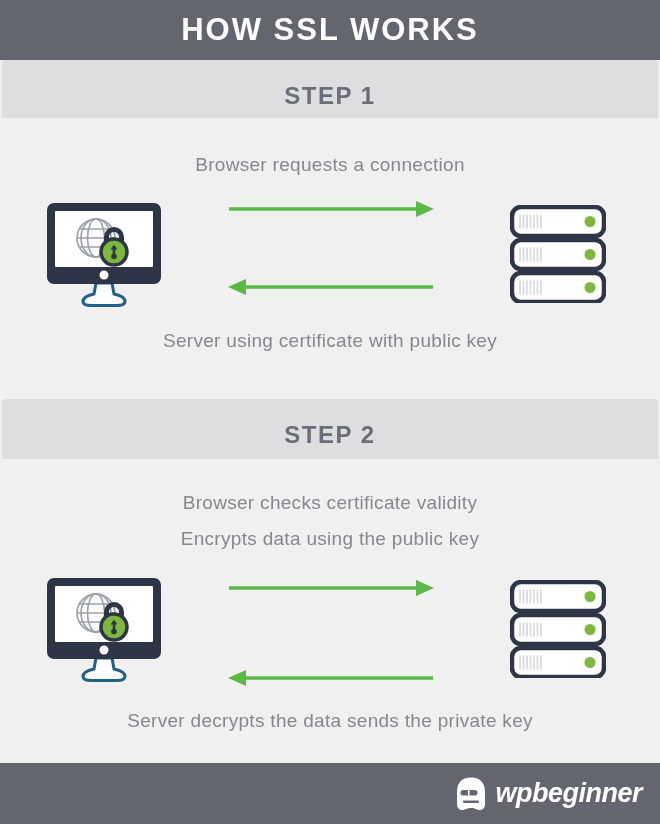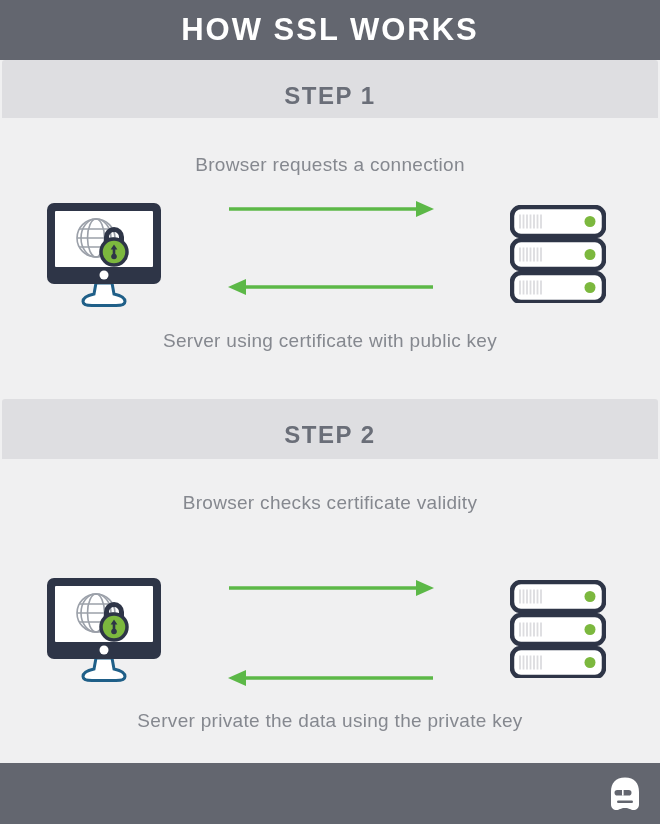--- a/index.html
+++ b/index.html
@@ -133,20 +133,21 @@
 
     <div class="caption cap-response">Server using certificate with public key</div>
   </section>
 
   <div class="stepbar s2">
     <span>STEP 2</span>
   </div>
 
   <section class="content c2">
     <div class="caption cap-check">Browser checks certificate validity</div>
+    <div class="caption cap-encrypt">Encrypts data using the public key</div>
 
     <div class="monitor">
       <svg width="116" height="108" viewBox="0 0 116 108">
         <path d="M50 81 L66 81 L68 92 C75 93.5 79 96 79 99.5 C79 102.5 75 103.5 70 103.5 L46 103.5 C41 103.5 37 102.5 37 99.5 C37 96 41 93.5 48 92 Z" fill="#ffffff" stroke="#1f5f88" stroke-width="3"></path>
         <rect x="1" y="1" width="114" height="81" rx="7" fill="#2e3547"></rect>
         <rect x="9" y="9" width="98" height="56" rx="1" fill="#ffffff"></rect>
         <circle cx="58" cy="73" r="4.5" fill="#ffffff"></circle>
         <g stroke="#9ba0a9" fill="none" stroke-width="1.6">
           <circle cx="50" cy="36" r="19"></circle>
           <ellipse cx="50" cy="36" rx="8.5" ry="19"></ellipse>
@@ -190,27 +191,28 @@
           <path d="M10 9.5v14 M13.5 9.5v14 M17 9.5v14 M20.5 9.5v14 M24 9.5v14 M27.5 9.5v14 M31 9.5v14"></path>
           <path d="M10 42.5v14 M13.5 42.5v14 M17 42.5v14 M20.5 42.5v14 M24 42.5v14 M27.5 42.5v14 M31 42.5v14"></path>
           <path d="M10 75.5v14 M13.5 75.5v14 M17 75.5v14 M20.5 75.5v14 M24 75.5v14 M27.5 75.5v14 M31 75.5v14"></path>
         </g>
         <circle cx="80" cy="16.5" r="5.5" fill="#7cb83e"></circle>
         <circle cx="80" cy="49.5" r="5.5" fill="#7cb83e"></circle>
         <circle cx="80" cy="82.5" r="5.5" fill="#7cb83e"></circle>
       </svg>
     </div>
 
-    <div class="caption cap-decrypt">Server private the data using the private key</div>
+    <div class="caption cap-decrypt">Server decrypts the data sends the private key</div>
   </section>
 
   <footer class="footer">
     <span style="display:inline-flex;">
       <svg width="34" height="36" viewBox="0 0 34 36">
         <path d="M17 1.5 C7.5 1.5 3 7 3 16 L3 28.5 C3 32 5.5 34 8.5 34 C11.5 34 12.5 32 17 32 C21.5 32 22.5 34 25.5 34 C28.5 34 31 32 31 28.5 L31 16 C31 7 26.5 1.5 17 1.5 Z" fill="#ffffff"></path>
         <rect x="6.5" y="14" width="17" height="5.6" rx="2.8" fill="#63666f"></rect>
         <rect x="14" y="14" width="1.6" height="5.6" fill="#ffffff"></rect>
         <rect x="9" y="24.5" width="16" height="2.4" rx="1.2" fill="#63666f"></rect>
       </svg>
     </span>
+    <span class="brand-text">wpbeginner</span>
   </footer>
 
 </div>
 
 </body></html>

